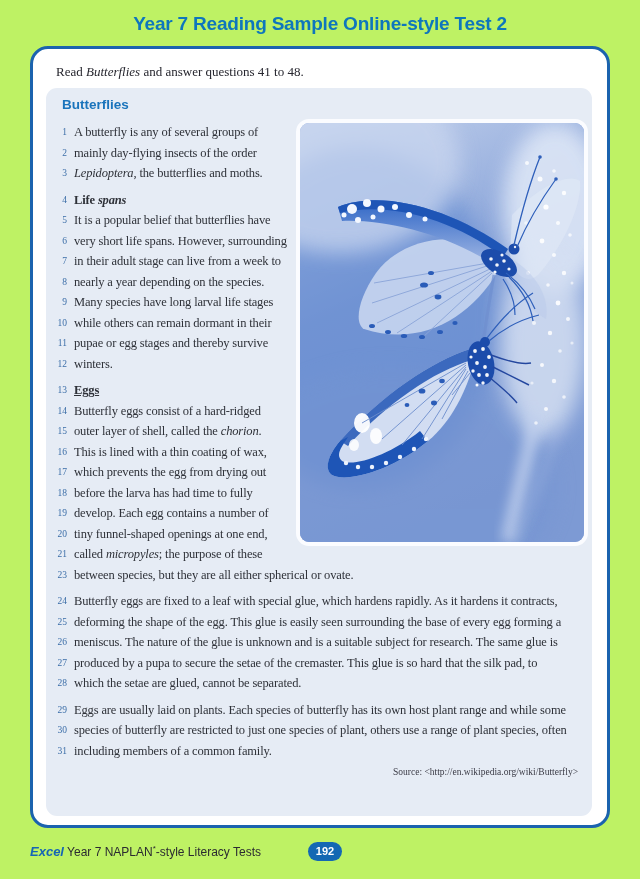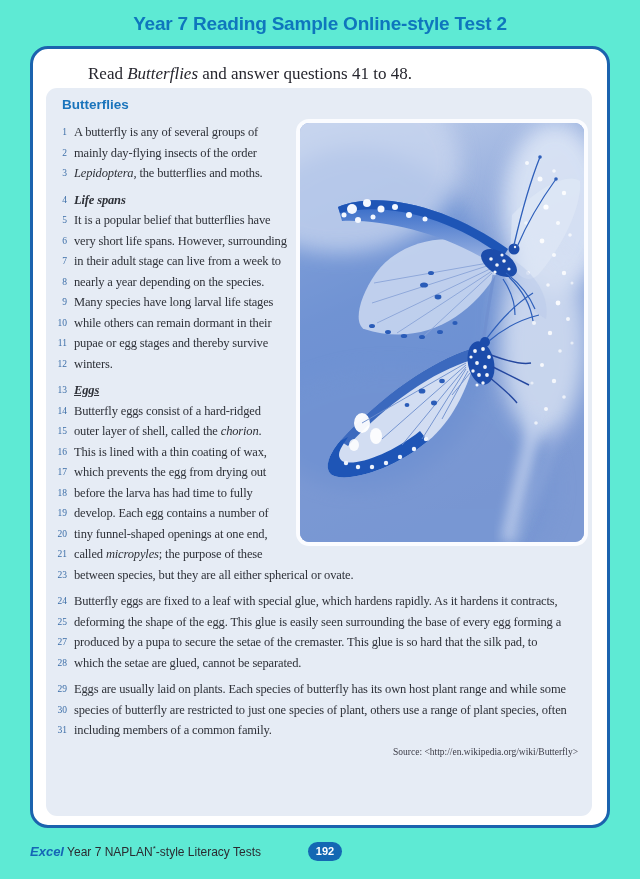--- a/index.html
+++ b/index.html
@@ -1,43 +1,43 @@
 <!DOCTYPE html>
 <html><head>
 <meta charset="utf-8">
 <style>
   html,body{margin:0;padding:0;}
   body{background:#c7d3e9;font-family:"Liberation Serif",serif;}
-  .page{position:relative;width:640px;height:879px;background:#5eead4;overflow:hidden;}
+  .page{position:relative;width:640px;height:879px;background:#bef264;overflow:hidden;}
 
   .main-title{position:absolute;top:13px;left:0;width:640px;text-align:center;
     font-family:"Liberation Sans",sans-serif;font-weight:bold;font-size:19px;
     letter-spacing:-0.2px;color:#0e76bd;}
 
   .frame{position:absolute;left:30px;top:46px;width:580px;height:782px;box-sizing:border-box;
     background:#ffffff;border:3px solid #1b63ae;border-radius:18px;}
 
-  .read-line{position:absolute;left:56px;top:64px;font-size:17px;color:#26262e;margin-left:32px;}
+  .read-line{position:absolute;left:56px;top:64px;font-size:13px;color:#26262e;}
   .read-line .it{font-style:italic;}
 
   .panel{position:absolute;left:46px;top:88px;width:546px;height:728px;
     background:#e6ecf5;border-radius:11px;}
 
   .passage-heading{margin:9px 0 10px 16px;font-family:"Liberation Sans",sans-serif;
     font-weight:bold;font-size:13.5px;color:#1a74bc;}
 
   .plines{margin:6px;}
   .pline{height:20.5px;line-height:20.5px;white-space:nowrap;}
   .pline.gap{margin-top:6px;}
   .ln{display:inline-block;width:13px;margin-left:2px;text-align:right;
     font-size:9.5px;color:#3c6ea8;vertical-align:top;}
   .lt{display:inline-block;margin-left:7px;font-size:12.5px;letter-spacing:-0.15px;
     color:#2e3138;vertical-align:top;}
   .it{font-style:italic;}
-  .bd{font-weight:bold;font-style:italic;}
+  .bd{font-weight:bold;}
   .un{text-decoration:underline;}
 
   .source-line{margin:3px 14px 16px 0;text-align:right;font-size:9.5px;color:#3a3a45;}
 
   .photo{position:absolute;left:296px;top:119px;width:292px;height:427px;box-sizing:border-box;
     border:4px solid #fbfcff;border-radius:13px;overflow:hidden;background:#8aa5da;}
   .photo svg{display:block;}
 
   .footer{position:absolute;left:0;top:841px;width:640px;height:24px;
     font-family:"Liberation Sans",sans-serif;padding-left:25px;}
@@ -79,20 +79,21 @@
         <div class="pline"><span class="ln">15</span><span class="lt"><span>outer layer of shell, called the </span><span class="it">chorion</span><span>.</span></span></div>
         <div class="pline"><span class="ln">16</span><span class="lt"><span>This is lined with a thin coating of wax,</span></span></div>
         <div class="pline"><span class="ln">17</span><span class="lt"><span>which prevents the egg from drying out</span></span></div>
         <div class="pline"><span class="ln">18</span><span class="lt"><span>before the larva has had time to fully</span></span></div>
         <div class="pline"><span class="ln">19</span><span class="lt"><span>develop. Each egg contains a number of</span></span></div>
         <div class="pline"><span class="ln">20</span><span class="lt"><span>tiny funnel-shaped openings at one end,</span></span></div>
         <div class="pline"><span class="ln">21</span><span class="lt"><span>called </span><span class="it">micropyles</span><span>; the purpose of these</span></span></div>
         <div class="pline"><span class="ln">23</span><span class="lt"><span>between species, but they are all either spherical or ovate.</span></span></div>
         <div class="pline gap"><span class="ln">24</span><span class="lt"><span>Butterfly eggs are fixed to a leaf with special glue, which hardens rapidly. As it hardens it contracts,</span></span></div>
         <div class="pline"><span class="ln">25</span><span class="lt"><span>deforming the shape of the egg. This glue is easily seen surrounding the base of every egg forming a</span></span></div>
+        <div class="pline"><span class="ln">26</span><span class="lt"><span>meniscus. The nature of the glue is unknown and is a suitable subject for research. The same glue is</span></span></div>
         <div class="pline"><span class="ln">27</span><span class="lt"><span>produced by a pupa to secure the setae of the cremaster. This glue is so hard that the silk pad, to</span></span></div>
         <div class="pline"><span class="ln">28</span><span class="lt"><span>which the setae are glued, cannot be separated.</span></span></div>
         <div class="pline gap"><span class="ln">29</span><span class="lt"><span>Eggs are usually laid on plants. Each species of butterfly has its own host plant range and while some</span></span></div>
         <div class="pline"><span class="ln">30</span><span class="lt"><span>species of butterfly are restricted to just one species of plant, others use a range of plant species, often</span></span></div>
         <div class="pline"><span class="ln">31</span><span class="lt"><span>including members of a common family.</span></span></div>
       </div>
     <div class="source-line">Source: &lt;http://en.wikipedia.org/wiki/Butterfly&gt;</div>
   </div>
 
   <div class="photo">

